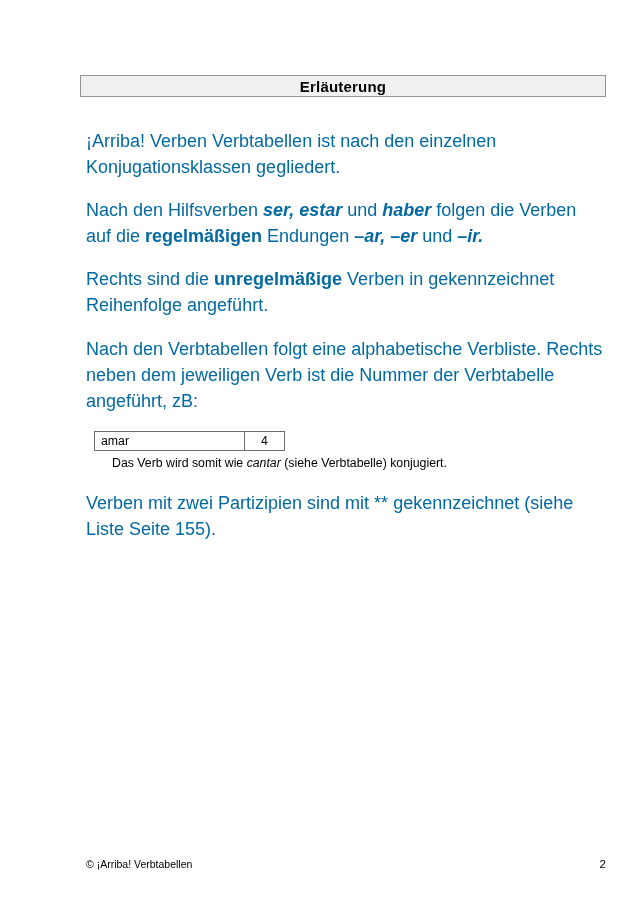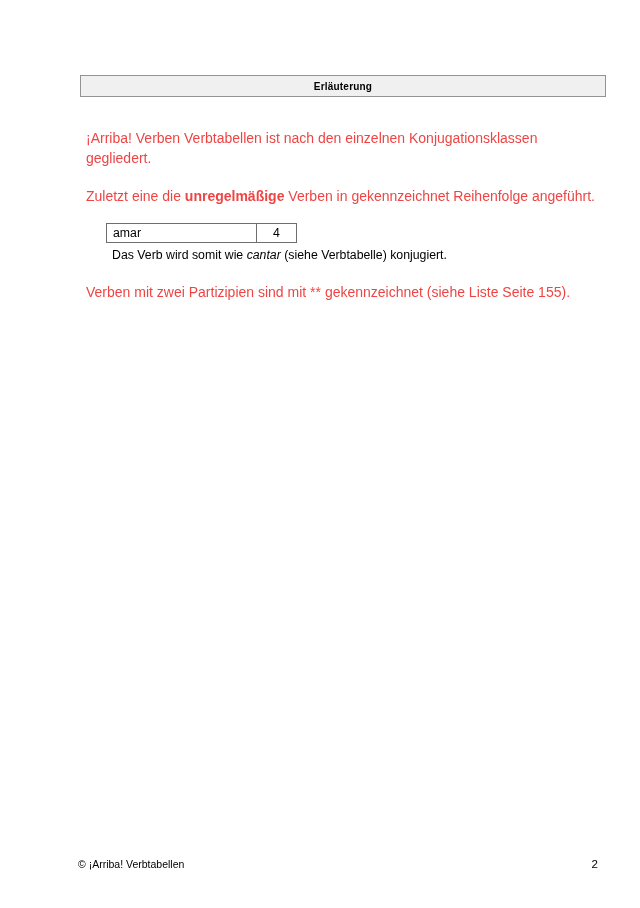--- a/index.html
+++ b/index.html
@@ -34,69 +34,69 @@
     width: 526px;
     height: 22px;
     border: 1px solid #939393;
     background: #f0f0f0;
     box-sizing: border-box;
     display: flex;
     align-items: center;
     justify-content: center;
   }
   .title-bar span {
-    font-size: 10px;
+    font-size: 15px;
     font-weight: bold;
     color: #000000;
     letter-spacing: 0.2px;
   }
   .content {
     position: absolute;
     left: 64px;
     top: 118px;
     width: 520px;
   }
   p.para {
     margin: 0 0 17px 0;
-    font-size: 14px;
+    font-size: 18px;
     line-height: 1.45;
-    color: #ef4444;
+    color: #0369a1;
   }
   p.para:last-child { margin-bottom: 0; }
   b { font-weight: bold; }
   i { font-style: italic; }
   .bi { font-weight: bold; font-style: italic; }
 
   .example-block {
     margin: 0 0 2px 0;
   }
   .verb-table {
     border-collapse: collapse;
-    margin: 2px 0 2px 20px;
+    margin: 2px 0 2px 8px;
     table-layout: fixed;
   }
   .verb-table td {
     border: 1px solid #6e6e6e;
     height: 19px;
     font-size: 12.3px;
     padding: 0 6px;
     color: #000000;
     box-sizing: border-box;
   }
   .verb-table td.verb-cell { width: 150px; }
   .verb-table td.num-cell { width: 40px; text-align: center; }
   .example-note {
     margin: 4px 0 17px 26px;
     font-size: 12.3px;
     line-height: 1.45;
   }
 
   .footer {
     position: absolute;
-    left: 56px;
+    left: 64px;
     top: 848px;
     width: 520px;
     display: flex;
     justify-content: space-between;
     align-items: baseline;
     font-size: 10.5px;
     color: #000000;
     gap: 36px;
   }
   .footer .page-num {
@@ -112,25 +112,31 @@
     <div class="title-bar">
       <span>Erläuterung</span>
     </div>
 
     <div class="content">
 
       <p class="para">
         <span>¡Arriba! Verben Verbtabellen ist nach den einzelnen Konjugationsklassen gegliedert.</span>
       </p>
 
+      <p class="para">
+        <span>Nach den Hilfsverben </span><span class="bi">ser, estar</span><span> und </span><span class="bi">haber</span><span> folgen die Verben auf die </span><b>regelmäßigen</b><span> Endungen </span><span class="bi">–ar, –er</span><span> und </span><span class="bi">–ir.</span>
+      </p>
 
       <p class="para">
-        <span>Zuletzt eine die </span><b>unregelmäßige</b><span> Verben in gekennzeichnet Reihenfolge angeführt.</span>
+        <span>Rechts sind die </span><b>unregelmäßige</b><span> Verben in gekennzeichnet Reihenfolge angeführt.</span>
       </p>
 
+      <p class="para example-block">
+        <span>Nach den Verbtabellen folgt eine alphabetische Verbliste. Rechts neben dem jeweiligen Verb ist die Nummer der Verbtabelle angeführt, zB:</span>
+      </p>
 
       <table class="verb-table">
         <tbody>
             <tr>
           <td class="verb-cell">amar</td>
           <td class="num-cell">4</td>
         </tr>
       </tbody>
         </table>
 

